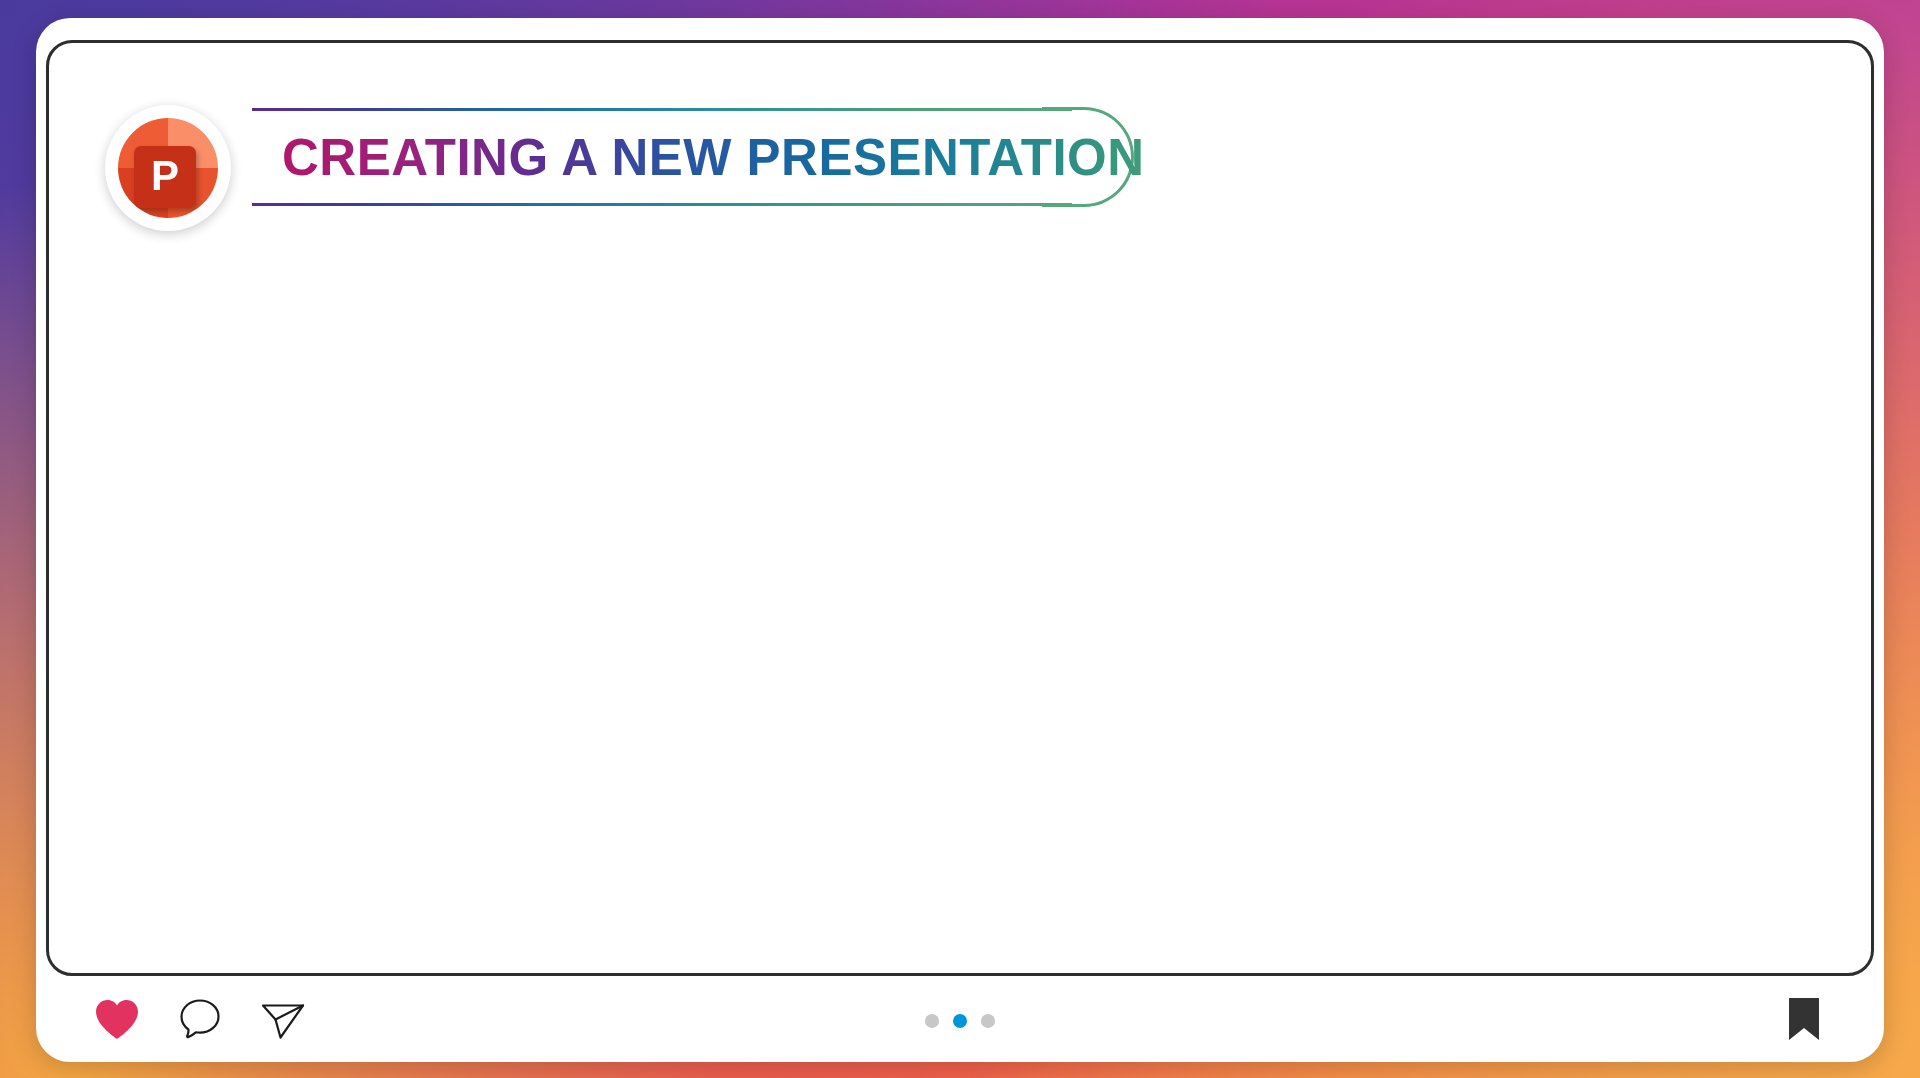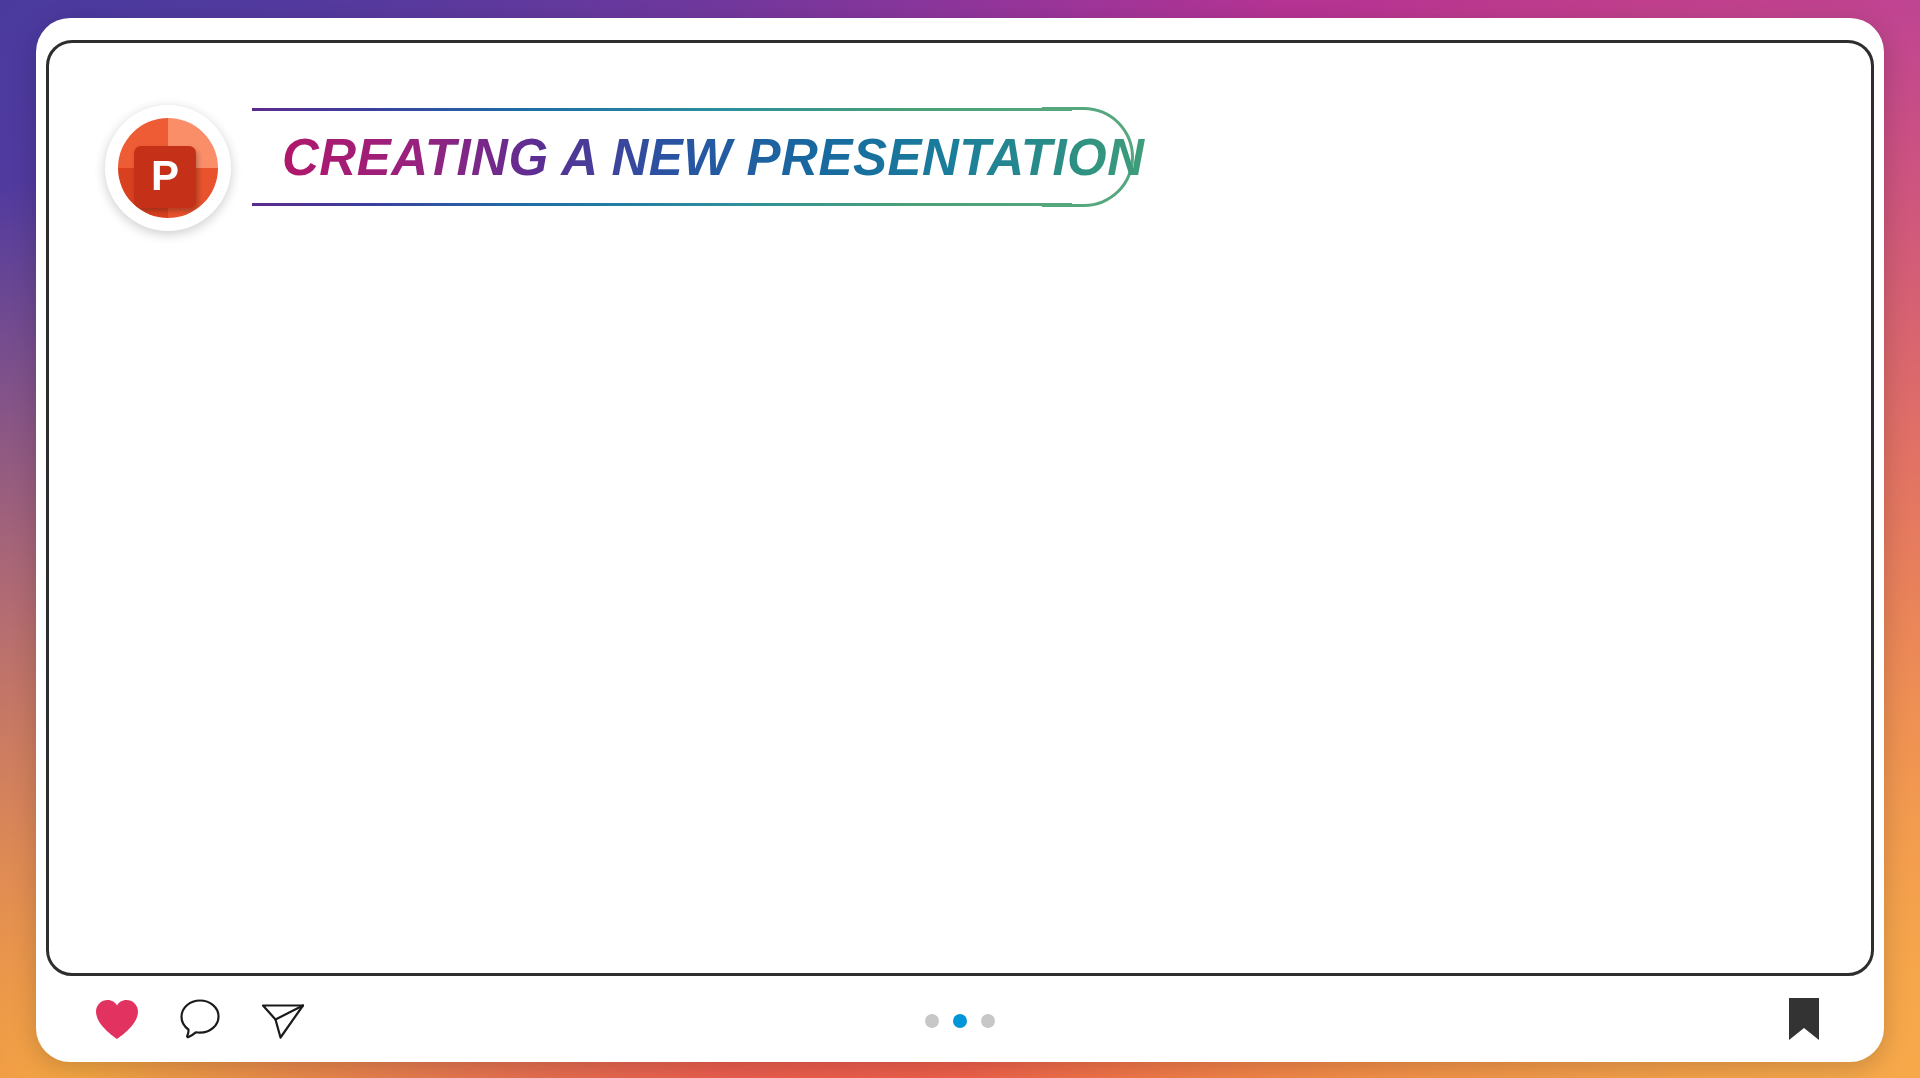--- a/index.html
+++ b/index.html
@@ -56,21 +56,20 @@
   }
 
   
   #title-banner {
     position: absolute;
     left: 203px;
     top: 65px;
     width: 880px;
     height: 98px;
     box-sizing: border-box;
-    font-style: italic;
   }
   .banner-line {
     position: absolute;
     left: 0;
     width: 820px;
     height: 3px;
     background: linear-gradient(90deg,
       #5e2a8c 0%,
       #3b3f9e 14%,
       #1d6fa5 34%,

